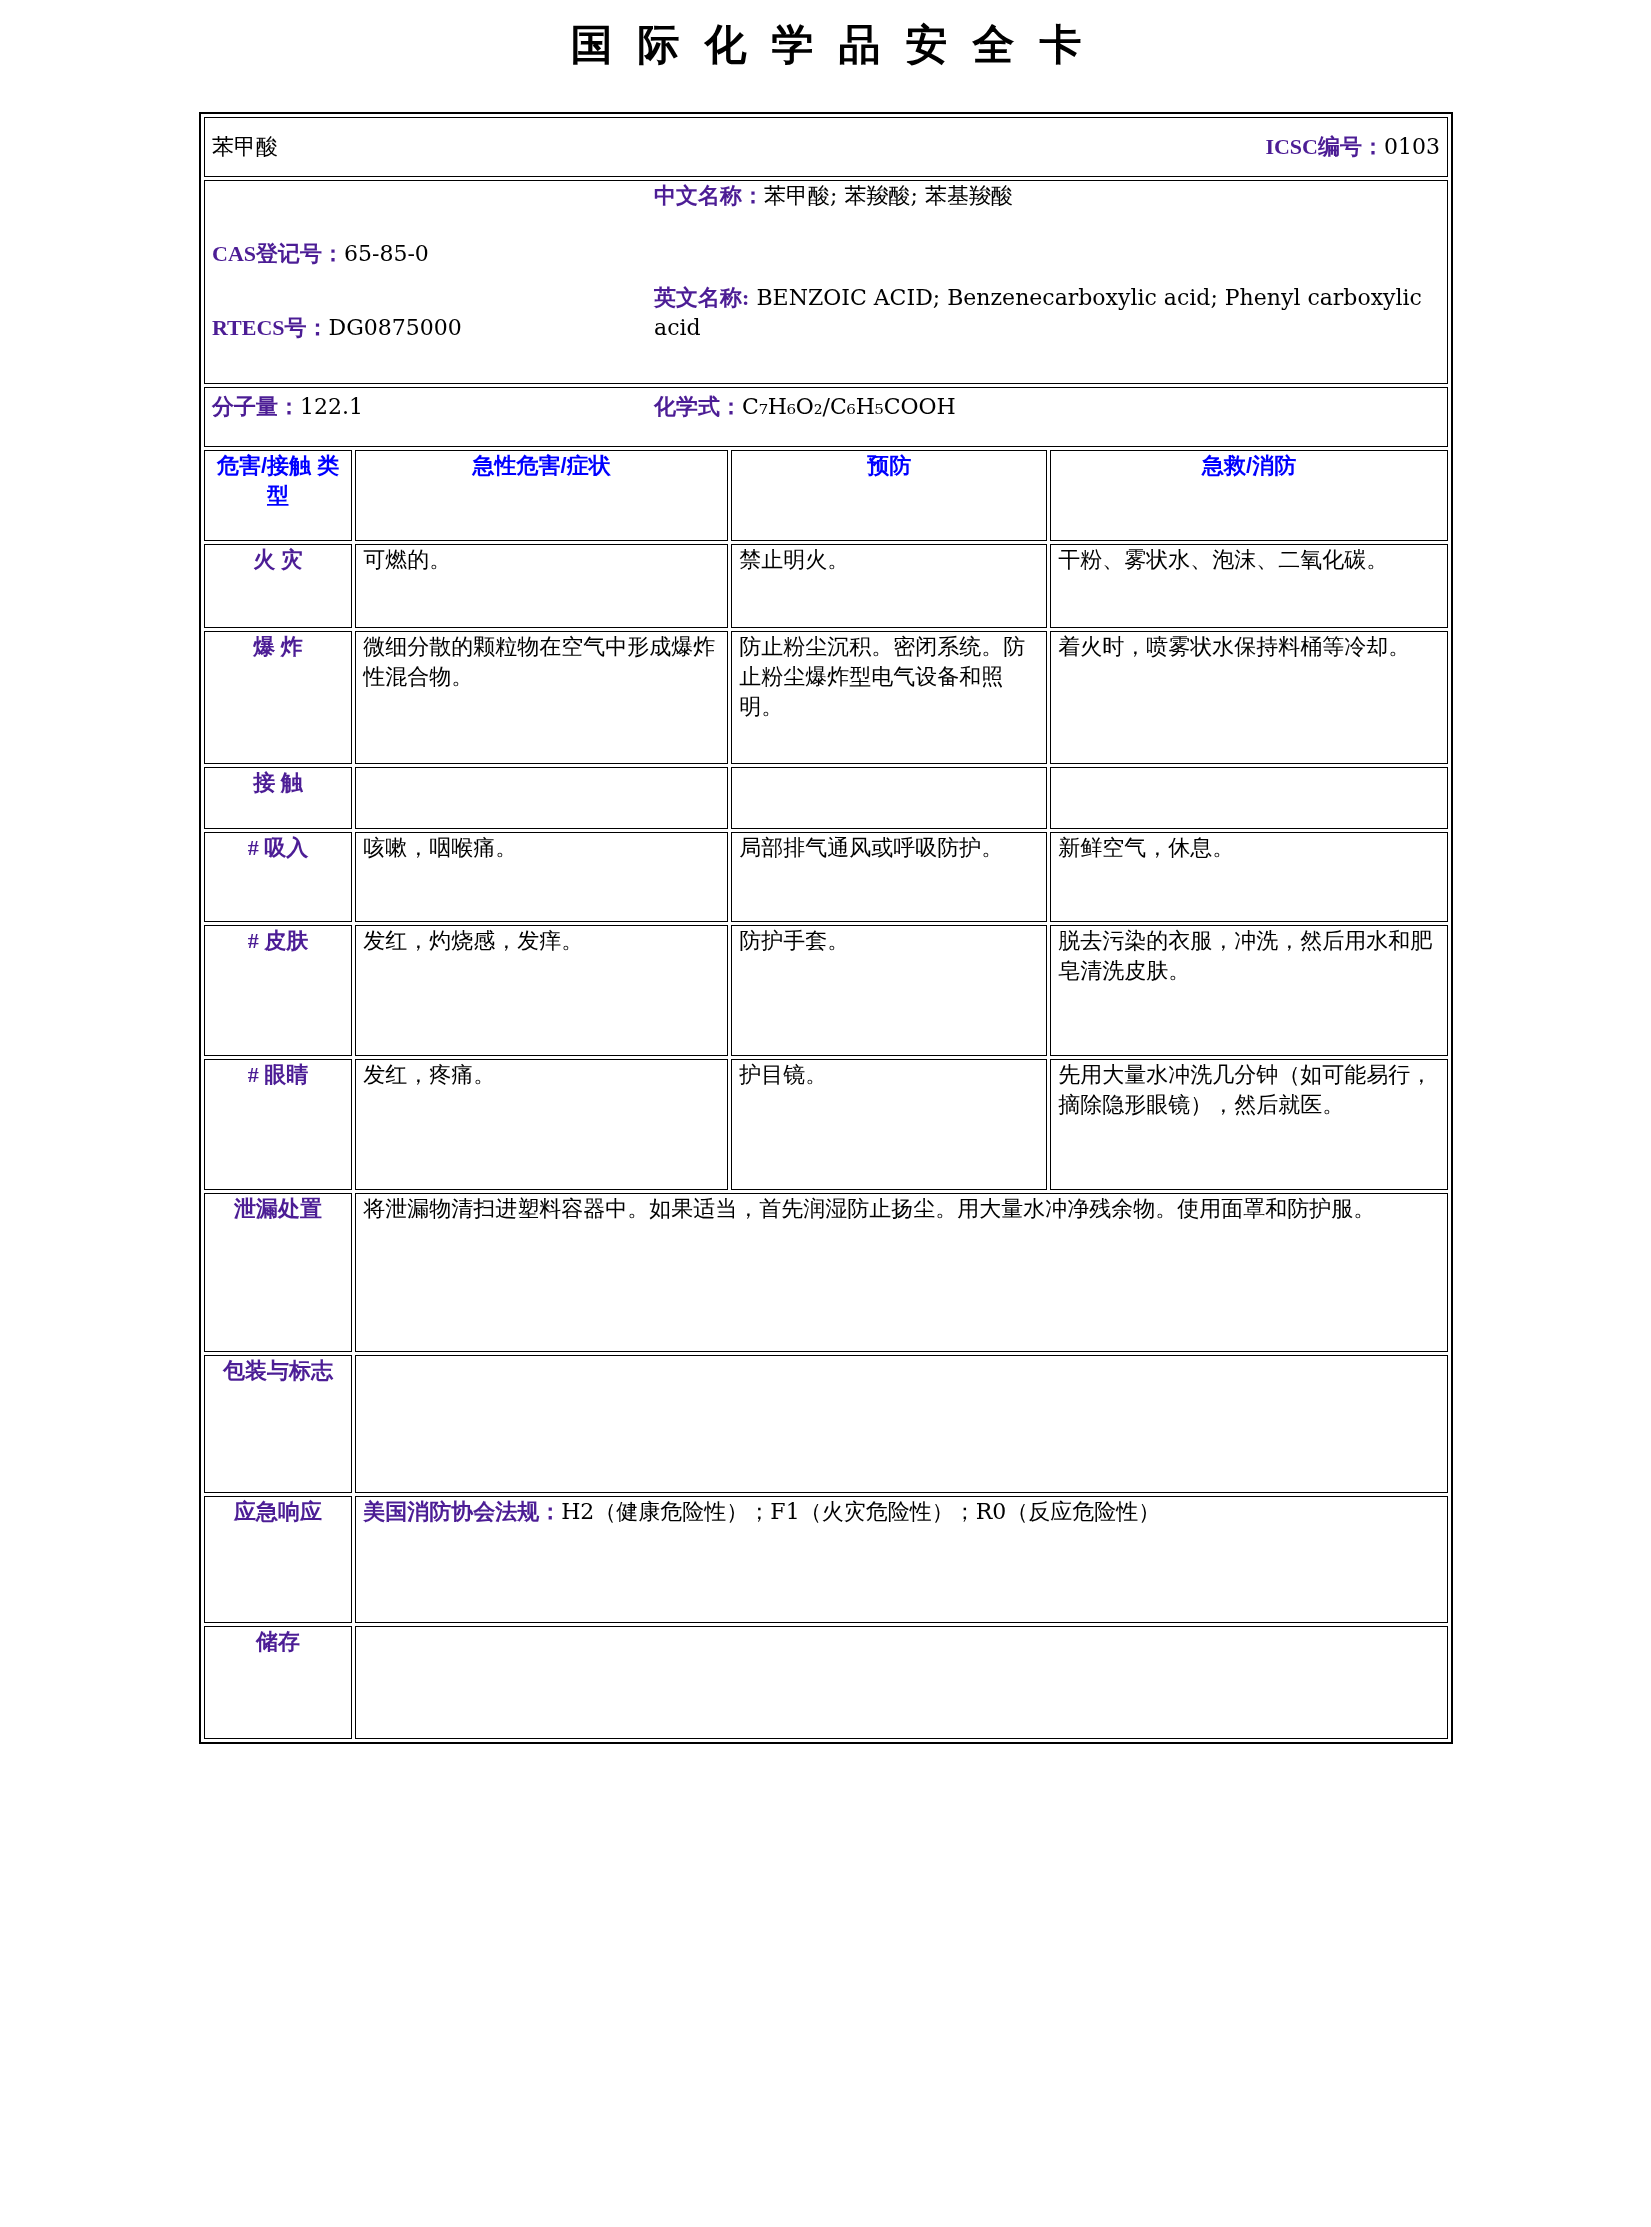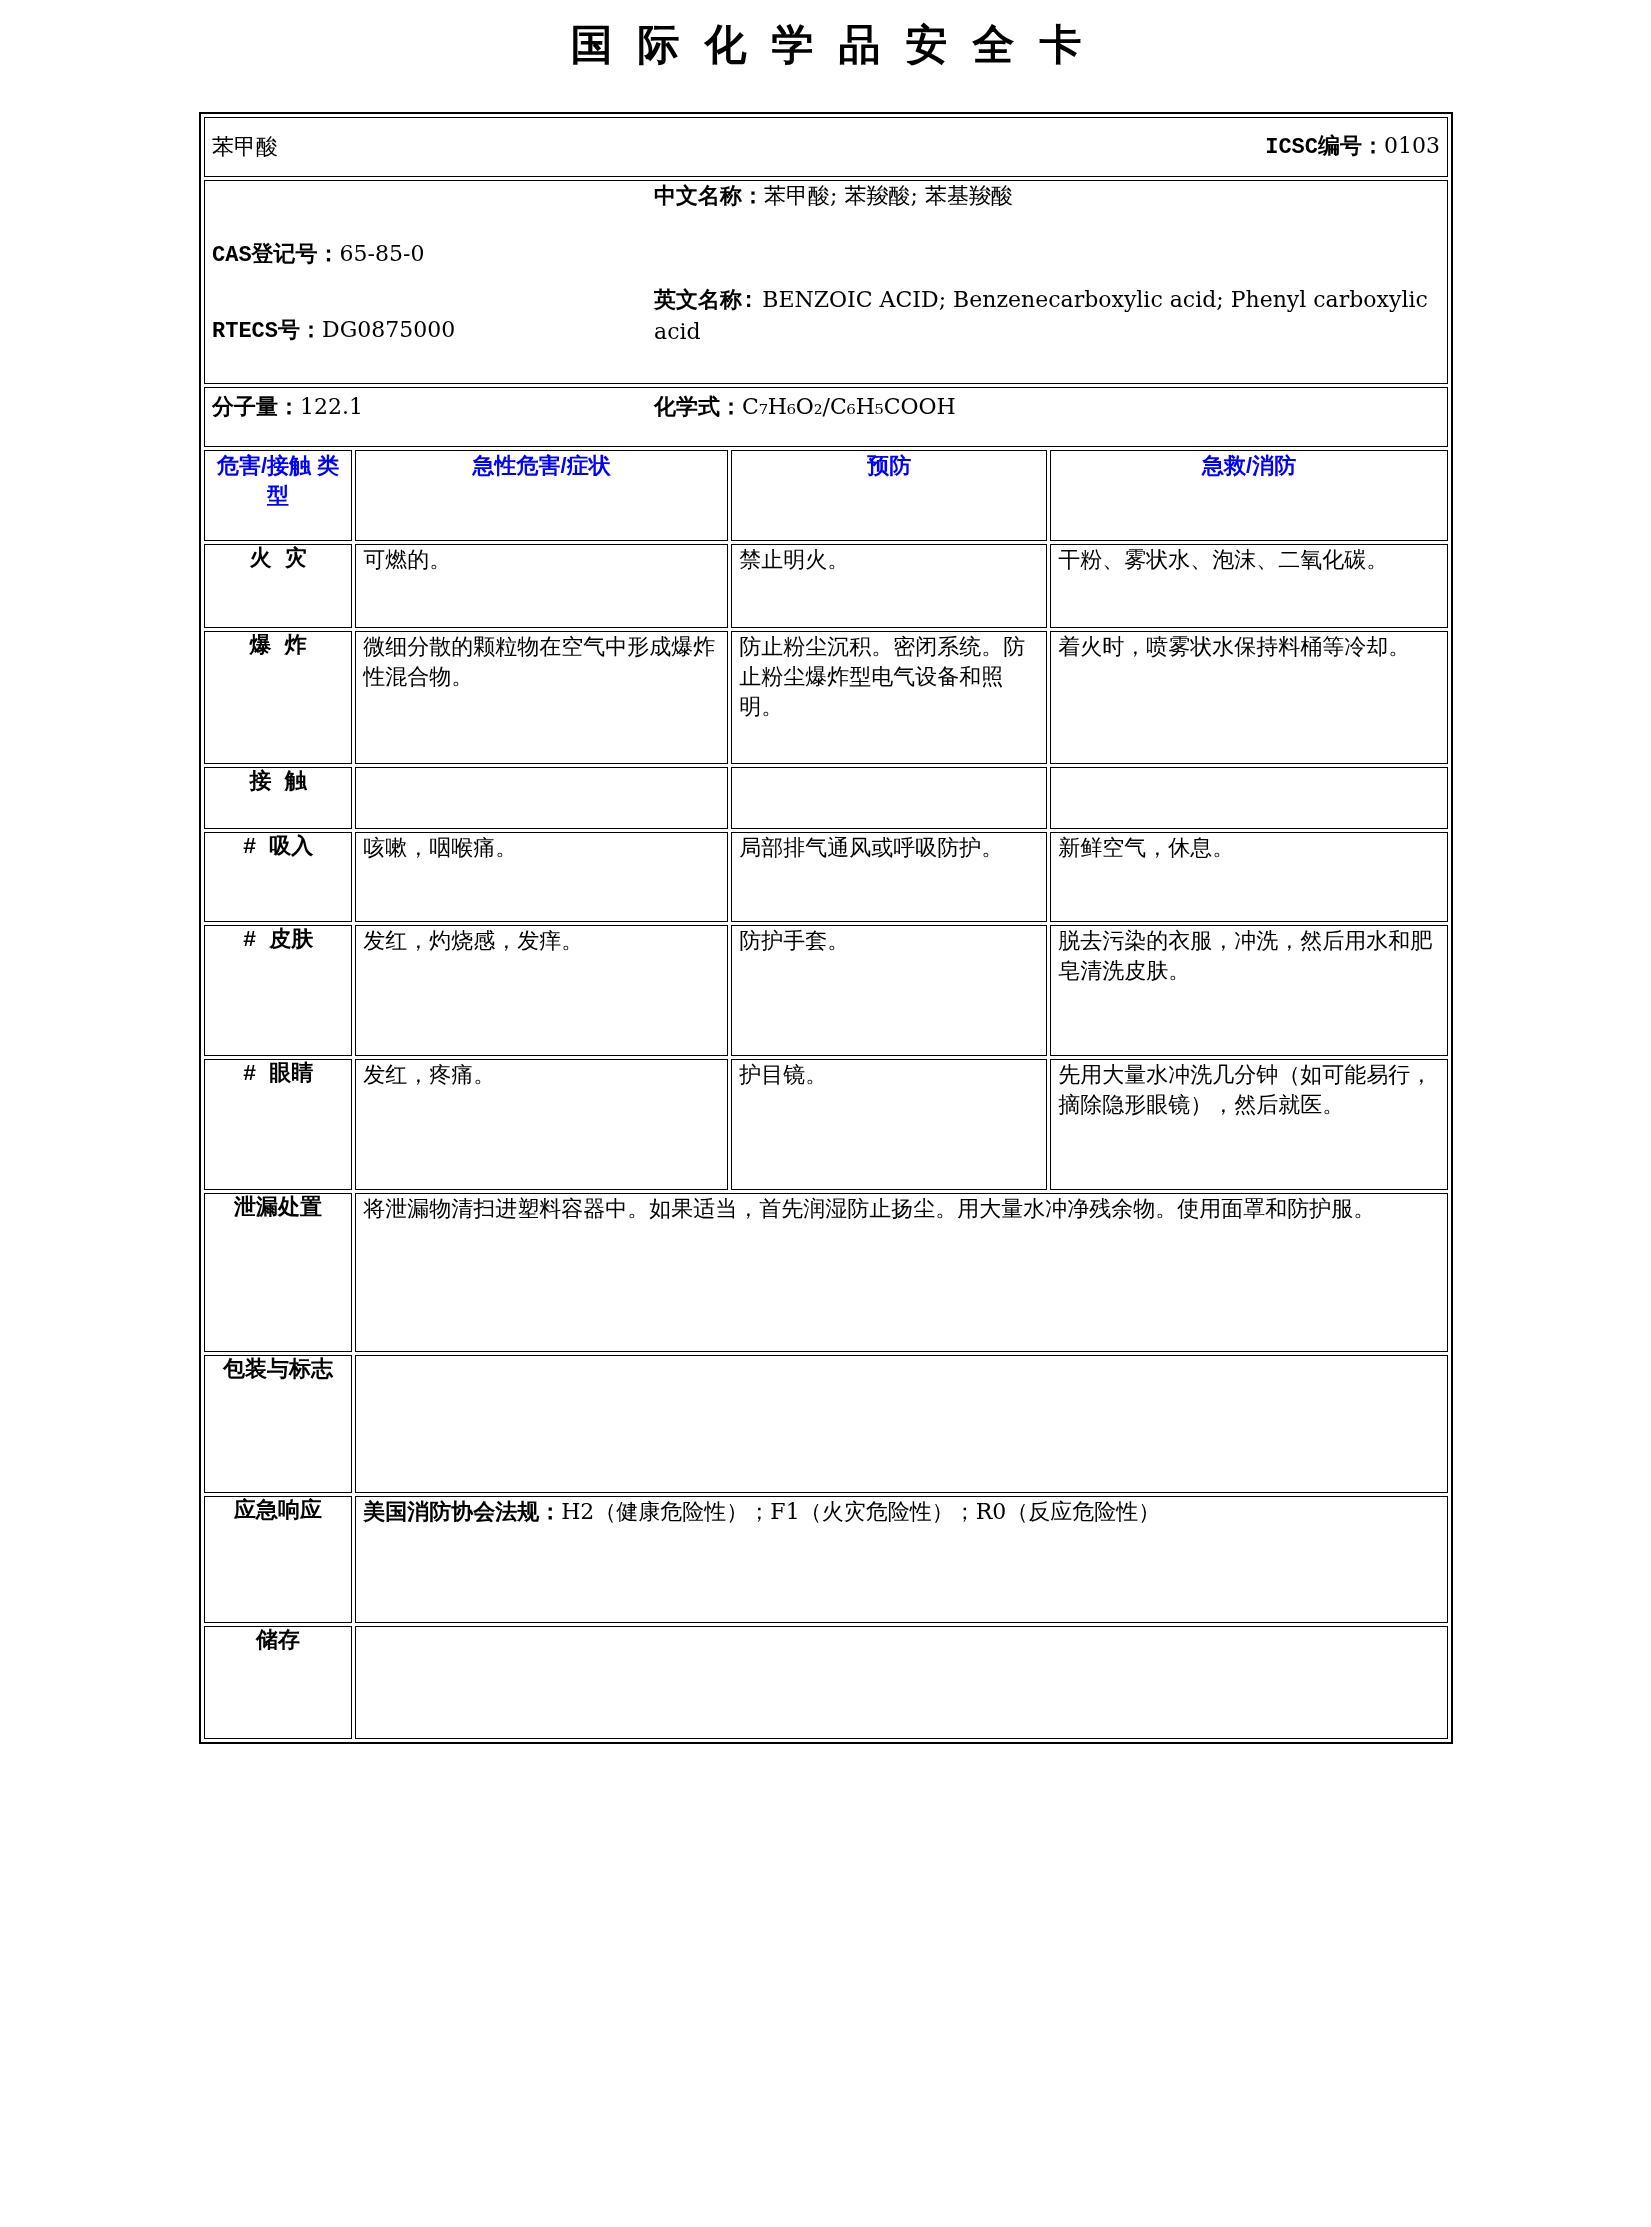--- a/index.html
+++ b/index.html
@@ -37,22 +37,22 @@
     border: 1.4px solid #000;
     padding: 0 7px;
     font-size: 22px;
     line-height: 1.38;
     vertical-align: top;
     background: #fff;
     word-break: break-word;
   }
   
   .blue, td.rowlabel {
-    color: #000000;
-    font-family: Liberation Mono, monospace;
+    color: #4c1d95;
+    font-family: Liberation Serif, serif;
     font-weight: bold;
   }
   td.rowlabel {
     text-align: center;
     vertical-align: middle;
     font-size: 28.5px;
   }
   td.colhead {
     color: #0000ff;
     font-family: "Liberation Sans", sans-serif;

